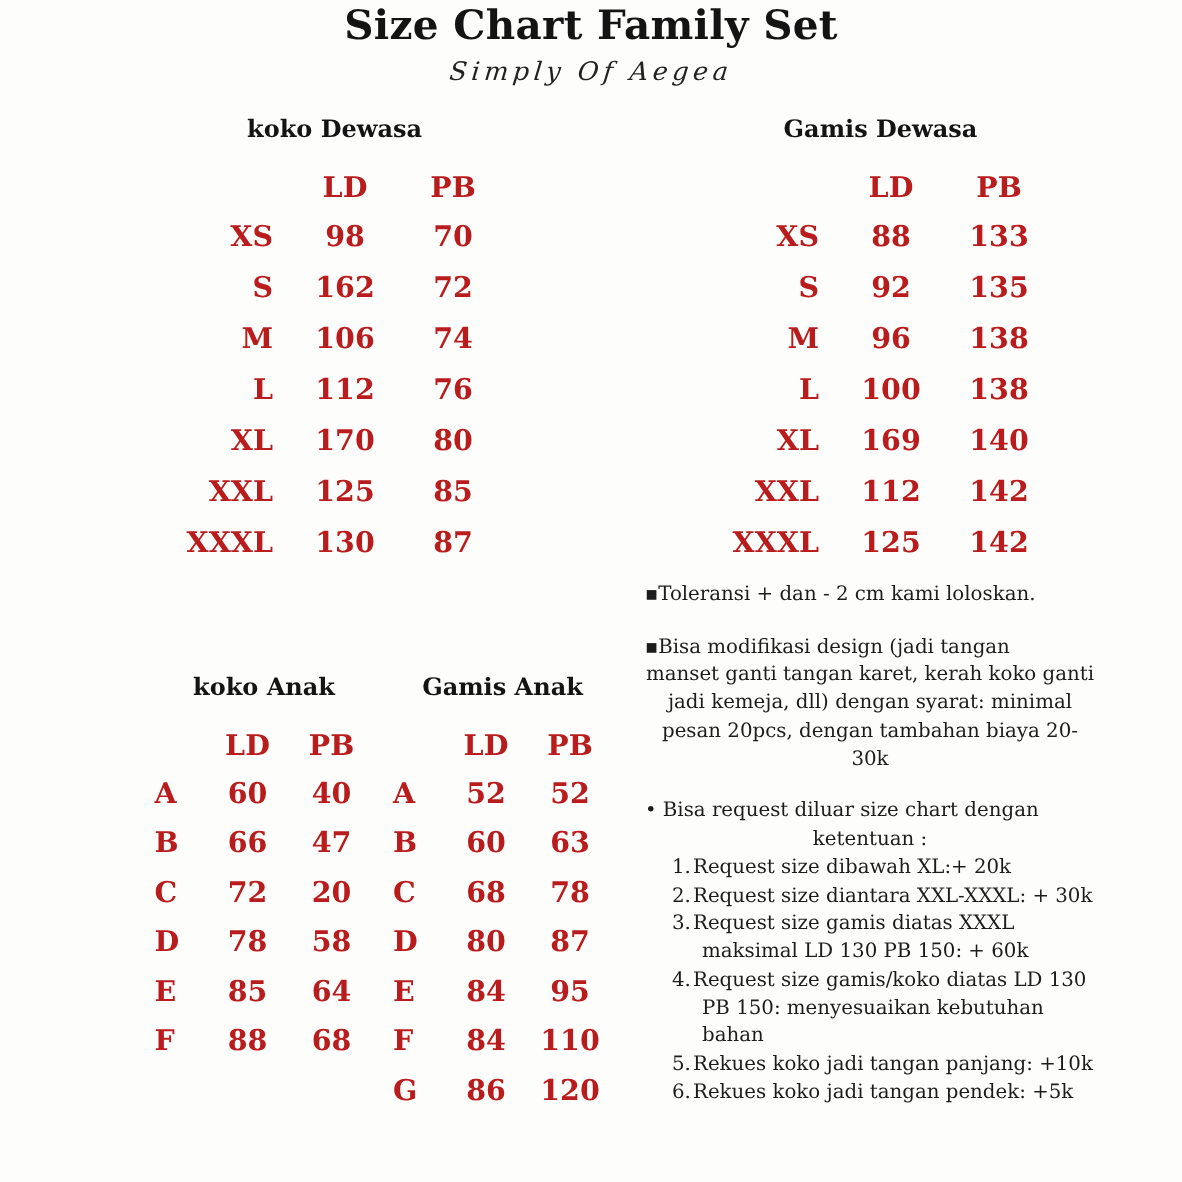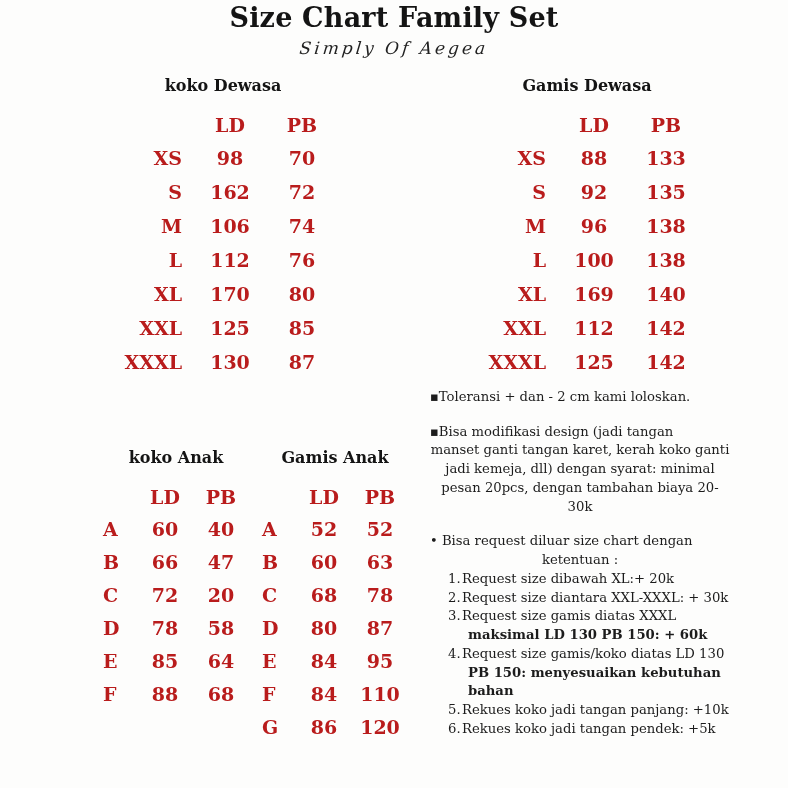--- a/index.html
+++ b/index.html
@@ -144,21 +144,20 @@
     margin: 0;
     padding: 0;
   }
   .li-num {
     display: inline-block;
     min-width: 14px;
   }
   .li-cont {
     display: block;
     padding-left: 20px;
-    font-weight: bold;
   }
 </style>
 </head>
 <body>
 
 <div class="page">
 
   <div class="title-block">
     <div class="main-title">Size Chart  Family Set</div>
     <div class="script-sub">Simply Of Aegea</div>

